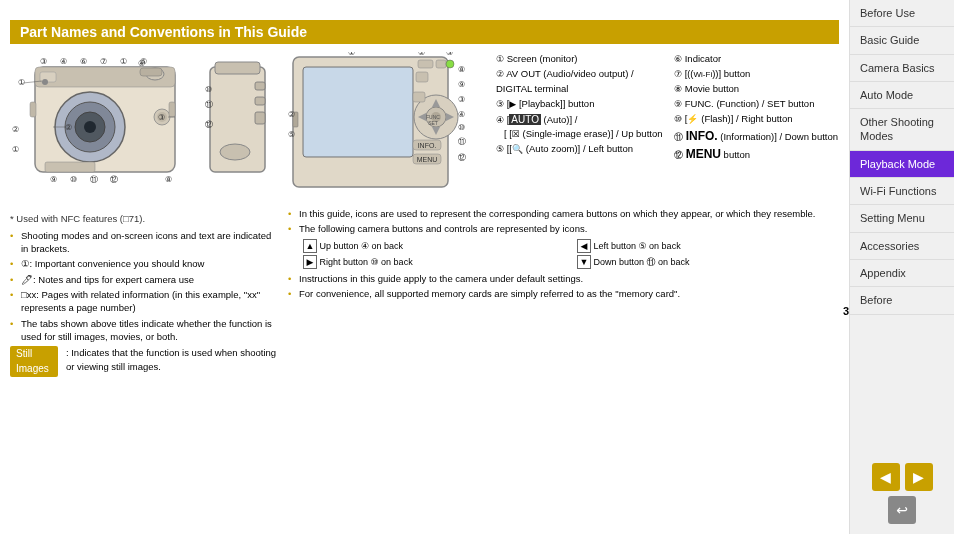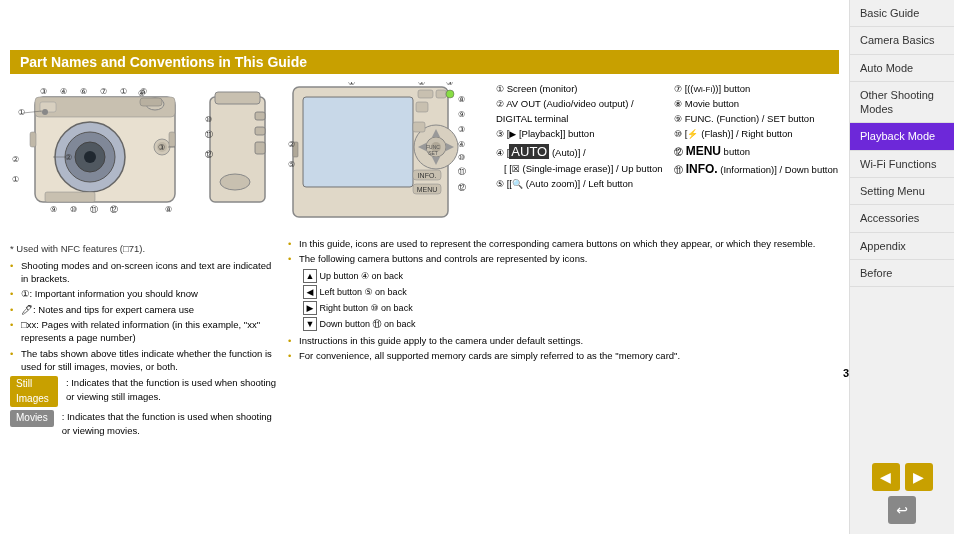--- a/index.html
+++ b/index.html
@@ -9,23 +9,22 @@
       font-family: Arial, sans-serif;
       font-size: 11px;
       background: #fff;
       display: flex;
       overflow: hidden;
     }
 
     
     .main-content {
       flex: 1;
-      padding: 6px 10px;
+      padding: 20px 10px;
       overflow: hidden;
-      margin-top: 44px;
     }
 
     
     .page-title {
       background: #c8a000;
       color: #fff;
       font-size: 14px;
       font-weight: bold;
       padding: 4px 10px;
       margin-bottom: 8px;
@@ -281,42 +280,38 @@
       </div>
 
       <div style="font-size:9.5px; line-height:1.45;">
         <div class="nfc-note">* Used with NFC features (□71).</div>
         <div class="bullet-item">
           <span class="bullet-dot">•</span>
           <span>Shooting modes and on-screen icons and text are indicated in brackets.</span>
         </div>
         <div class="bullet-item">
           <span class="bullet-dot">•</span>
-          <span>①: Important information you should know</span>
+          <span>①: Important convenience you should know</span>
         </div>
         <div class="bullet-item">
           <span class="bullet-dot">•</span>
           <span>🖊: Notes and tips for expert camera use</span>
         </div>
         <div class="bullet-item">
           <span class="bullet-dot">•</span>
           <span>□xx: Pages with related information (in this example, "xx" represents a page number)</span>
         </div>
         <div class="bullet-item">
           <span class="bullet-dot">•</span>
           <span>The tabs shown above titles indicate whether the function is used for still images, movies, or both.</span>
         </div>
 
         <div class="indicates-row" style="margin-top:3px;">
           <span class="tab-label tab-still">Still Images</span>
           <span>: Indicates that the function is used when shooting or viewing still images.</span>
-        </div>
-        <div class="indicates-row" style="margin-top:2px;">
-          <span class="tab-label tab-movies">Movies</span>
-          <span>: Indicates that the function is used when shooting or viewing movies.</span>
         </div>
       </div>
     </div>
 
     <div class="right-column">
 
       <div style="display:flex; gap:8px; margin-bottom:5px;">
 
         <div style="width:200px; height:150px;">
           <svg viewBox="0 0 200 150" xmlns="http://www.w3.org/2000/svg">
@@ -374,46 +369,47 @@
             <text x="0" y="85" font-size="8" fill="#333">⑤</text>
           </svg>
         </div>
 
         <div style="display:flex; gap:3px;">
 
           <div style="font-size:9.5px; line-height:1.55; width:175px;">
             <div><span style="font-size:9px;">①</span> Screen (monitor)</div>
             <div><span style="font-size:9px;">②</span> AV OUT (Audio/video output) / DIGITAL terminal</div>
             <div><span style="font-size:9px;">③</span> [<span style="font-size:9px;">▶</span> [Playback]] button</div>
-            <div><span style="font-size:9px;">④</span> [<span style="background:#333;color:#fff;padding:0 2px;font-size:13px;">AUTO</span> (Auto)] / <br>&nbsp;&nbsp;&nbsp;[ [<span style="font-size:9px;">☒</span> (Single-image erase)] / Up button</div>
+            <div><span style="font-size:9px;">④</span> [<span style="background:#333;color:#fff;padding:0 2px;font-size:10px;">AUTO</span> (Auto)] / <br>&nbsp;&nbsp;&nbsp;[ [<span style="font-size:9px;">☒</span> (Single-image erase)] / Up button</div>
             <div><span style="font-size:9px;">⑤</span> [[<span style="font-size:9px;">🔍</span> (Auto zoom)] / Left button</div>
           </div>
 
           <div style="font-size:9.5px; line-height:1.55; width:175px;">
+            <div><span style="font-size:9px;">⑥</span> Indicator</div>
             <div><span style="font-size:9px;">⑦</span> [<span style="font-size:9px;">(</span>(<span style="font-size:8px;">Wi-Fi</span>))] button</div>
             <div><span style="font-size:9px;">⑧</span> Movie button</div>
             <div><span style="font-size:9px;">⑨</span> FUNC. (Function) / SET button</div>
             <div><span style="font-size:9px;">⑩</span> [<span style="font-size:9px;">⚡</span> (Flash)] / Right button</div>
+            <div><span style="font-size:9px;">⑪</span> <span class="info-bold">INFO.</span> (Information)] / Down button</div>
             <div><span style="font-size:9px;">⑫</span> <span class="menu-bold">MENU</span> button</div>
-            <div><span style="font-size:9px;">⑪</span> <span class="info-bold">INFO.</span> (Information)] / Down button</div>
           </div>
         </div>
       </div>
 
       <div style="font-size:9.5px; line-height:1.45;">
         <div class="bullet-item">
           <span class="bullet-dot">•</span>
           <span>In this guide, icons are used to represent the corresponding camera buttons on which they appear, or which they resemble.</span>
         </div>
         <div class="bullet-item">
           <span class="bullet-dot">•</span>
           <span>The following camera buttons and controls are represented by icons.</span>
         </div>
 
-        <div style="display:grid; grid-template-columns:1fr; gap:2px; margin: 3px 0 3px 15px; font-size:9px;">
+        <div style="display:grid; grid-template-columns:1fr 1fr; gap:2px; margin: 3px 0 3px 15px; font-size:9px;">
           <div>
             <span class="nav-icon">▲</span>
             Up button ④ on back
           </div>
           <div>
             <span class="nav-icon">◀</span>
             Left button ⑤ on back
           </div>
           <div>
             <span class="nav-icon">▶</span>
@@ -434,20 +430,23 @@
           <span>For convenience, all supported memory cards are simply referred to as the "memory card".</span>
         </div>
       </div>
 
       <div style="text-align:right; margin-top:5px; font-size:11px; font-weight:bold;">3</div>
     </div>
   </div>
 </div>
 
 <div class="sidebar">
+  <div class="sidebar-item">
+    <span>Before Use</span>
+  </div>
   <div class="sidebar-item">
     <span>Basic Guide</span>
   </div>
   <div class="sidebar-item">
     <span>Camera Basics</span>
   </div>
   <div class="sidebar-item">
     <span>Auto Mode</span>
   </div>
   <div class="sidebar-item">

